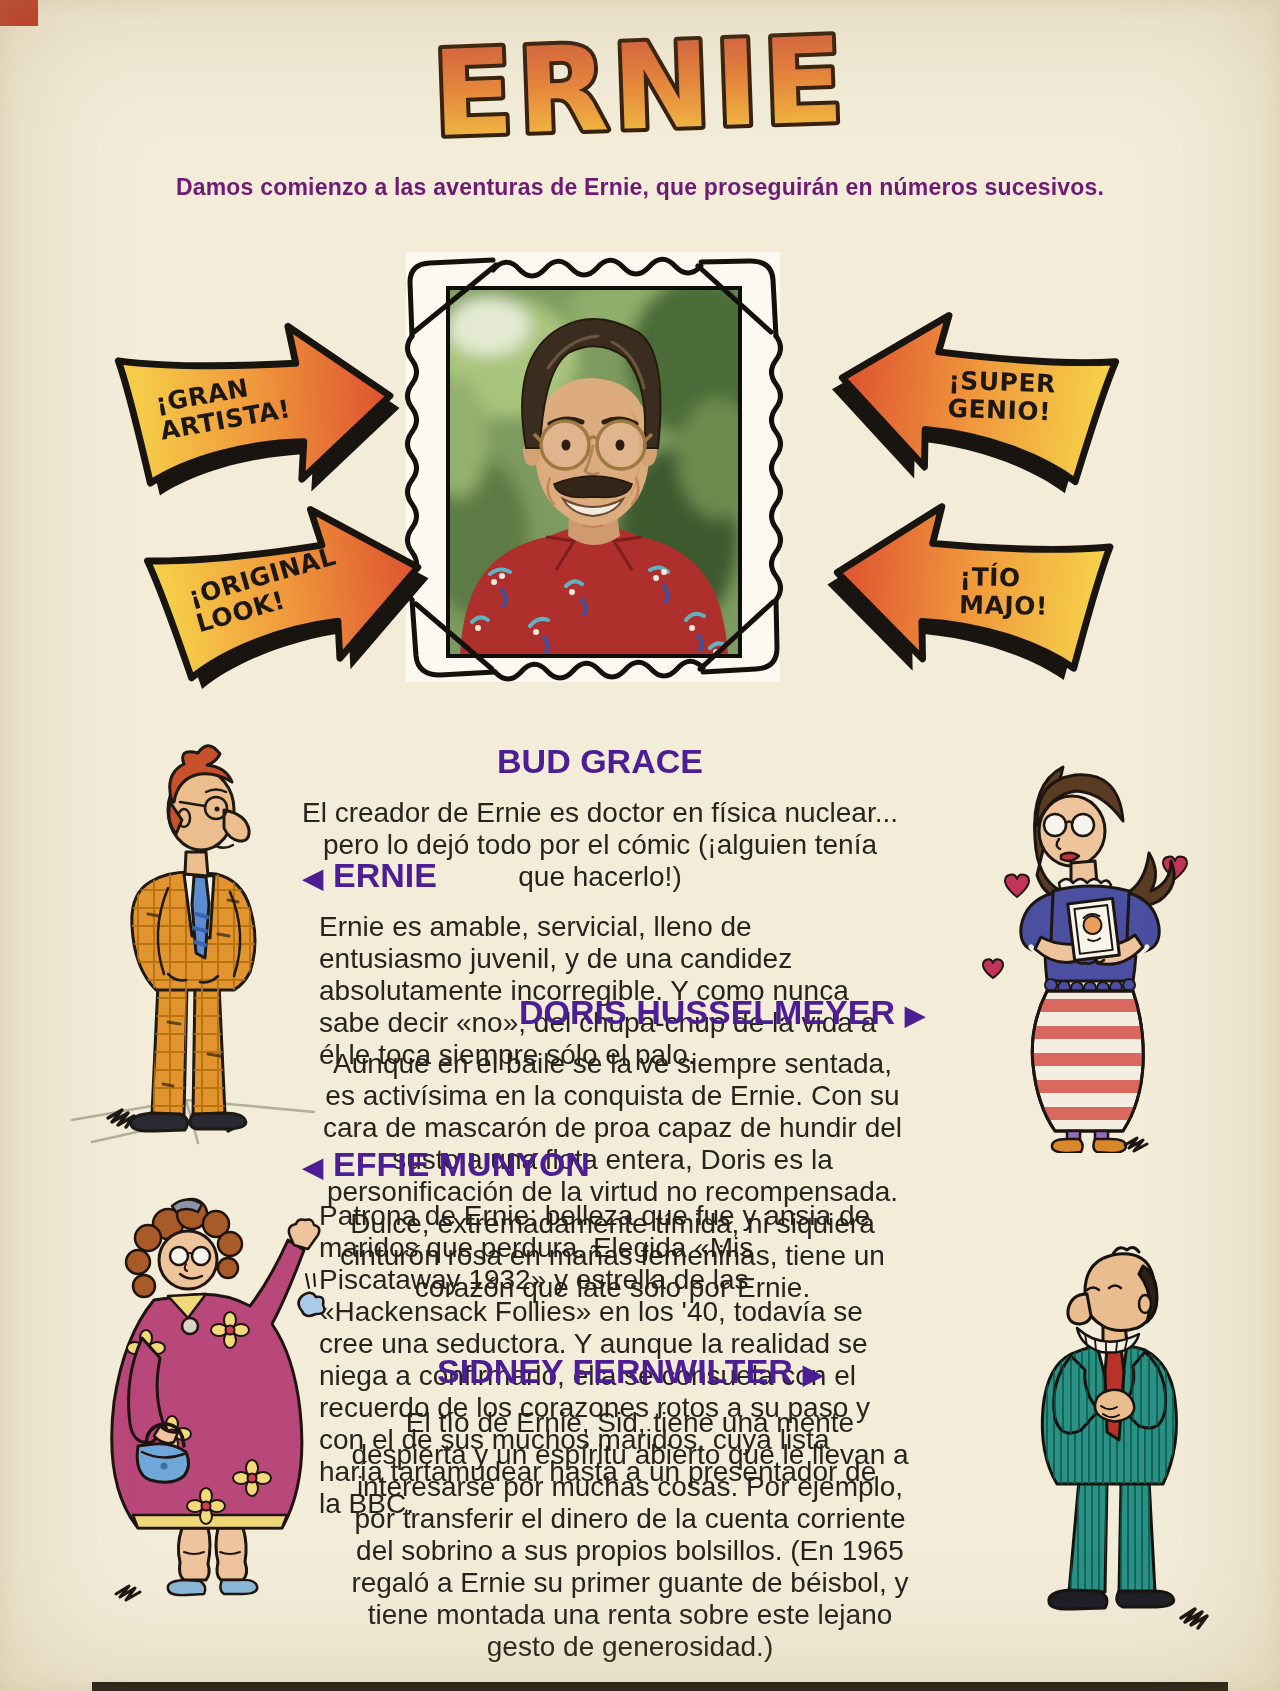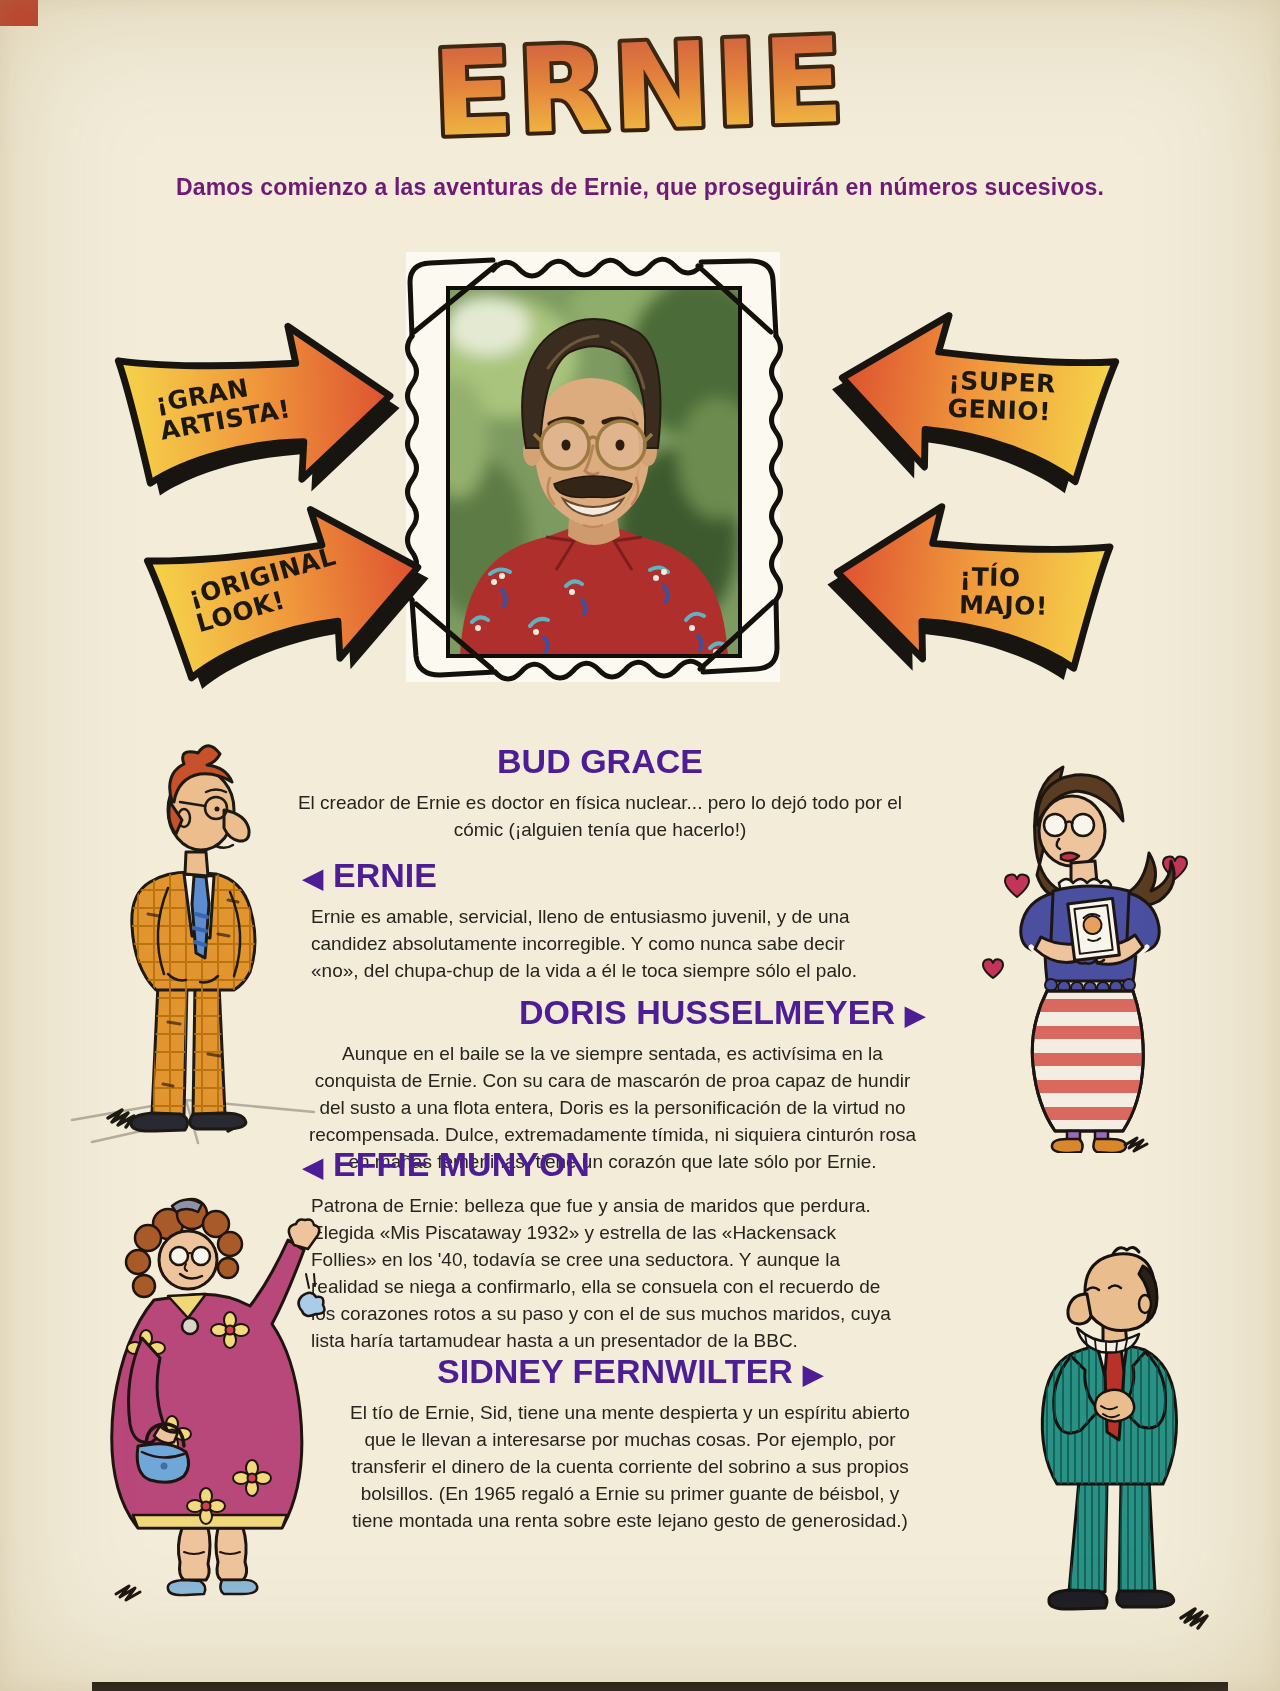--- a/index.html
+++ b/index.html
@@ -20,21 +20,21 @@
   #arrow-gran{left:105px;top:315px;width:295px;height:175px;transform:rotate(-3deg);}
   #arrow-gran .arrow-label{left:52px;top:60px;width:165px;transform:rotate(-7deg);}
   #arrow-super{left:828px;top:308px;width:302px;height:172px;transform:rotate(7deg);}
   #arrow-super .arrow-label{left:120px;top:56px;width:150px;transform:rotate(-5deg);}
   #arrow-original{left:132px;top:503px;width:303px;height:170px;transform:rotate(-9deg);}
   #arrow-original .arrow-label{left:58px;top:54px;width:195px;transform:rotate(-7deg);}
   #arrow-tio{left:818px;top:498px;width:313px;height:172px;transform:rotate(5deg);}
   #arrow-tio .arrow-label{left:142px;top:62px;width:130px;transform:rotate(-4deg);}
   .sec{position:absolute;color:#27241e;}
   .sec h2{margin:0 0 8px;font-size:34px;font-weight:bold;color:#4c1d95;letter-spacing:0;}
-  .sec p{margin:8px;font-size:19px;line-height:27px;}
+  .sec p{margin:16px;font-size:28px;line-height:32px;}
   .tri{font-size:26px;}
   .tri-l{margin-right:10px;}
   .tri-r{margin-left:10px;}
   #sec-bud{left:280px;top:742px;width:640px;text-align:center;}
   #sec-ernie{left:303px;top:856px;width:600px;text-align:left;}
   #sec-doris{left:300px;top:993px;width:625px;text-align:center;}
   #sec-doris h2{text-align:right;}
   #sec-effie{left:303px;top:1145px;width:610px;text-align:left;}
   #sec-sidney{left:330px;top:1352px;width:600px;text-align:center;}
   #sec-sidney h2{text-align:center;}

